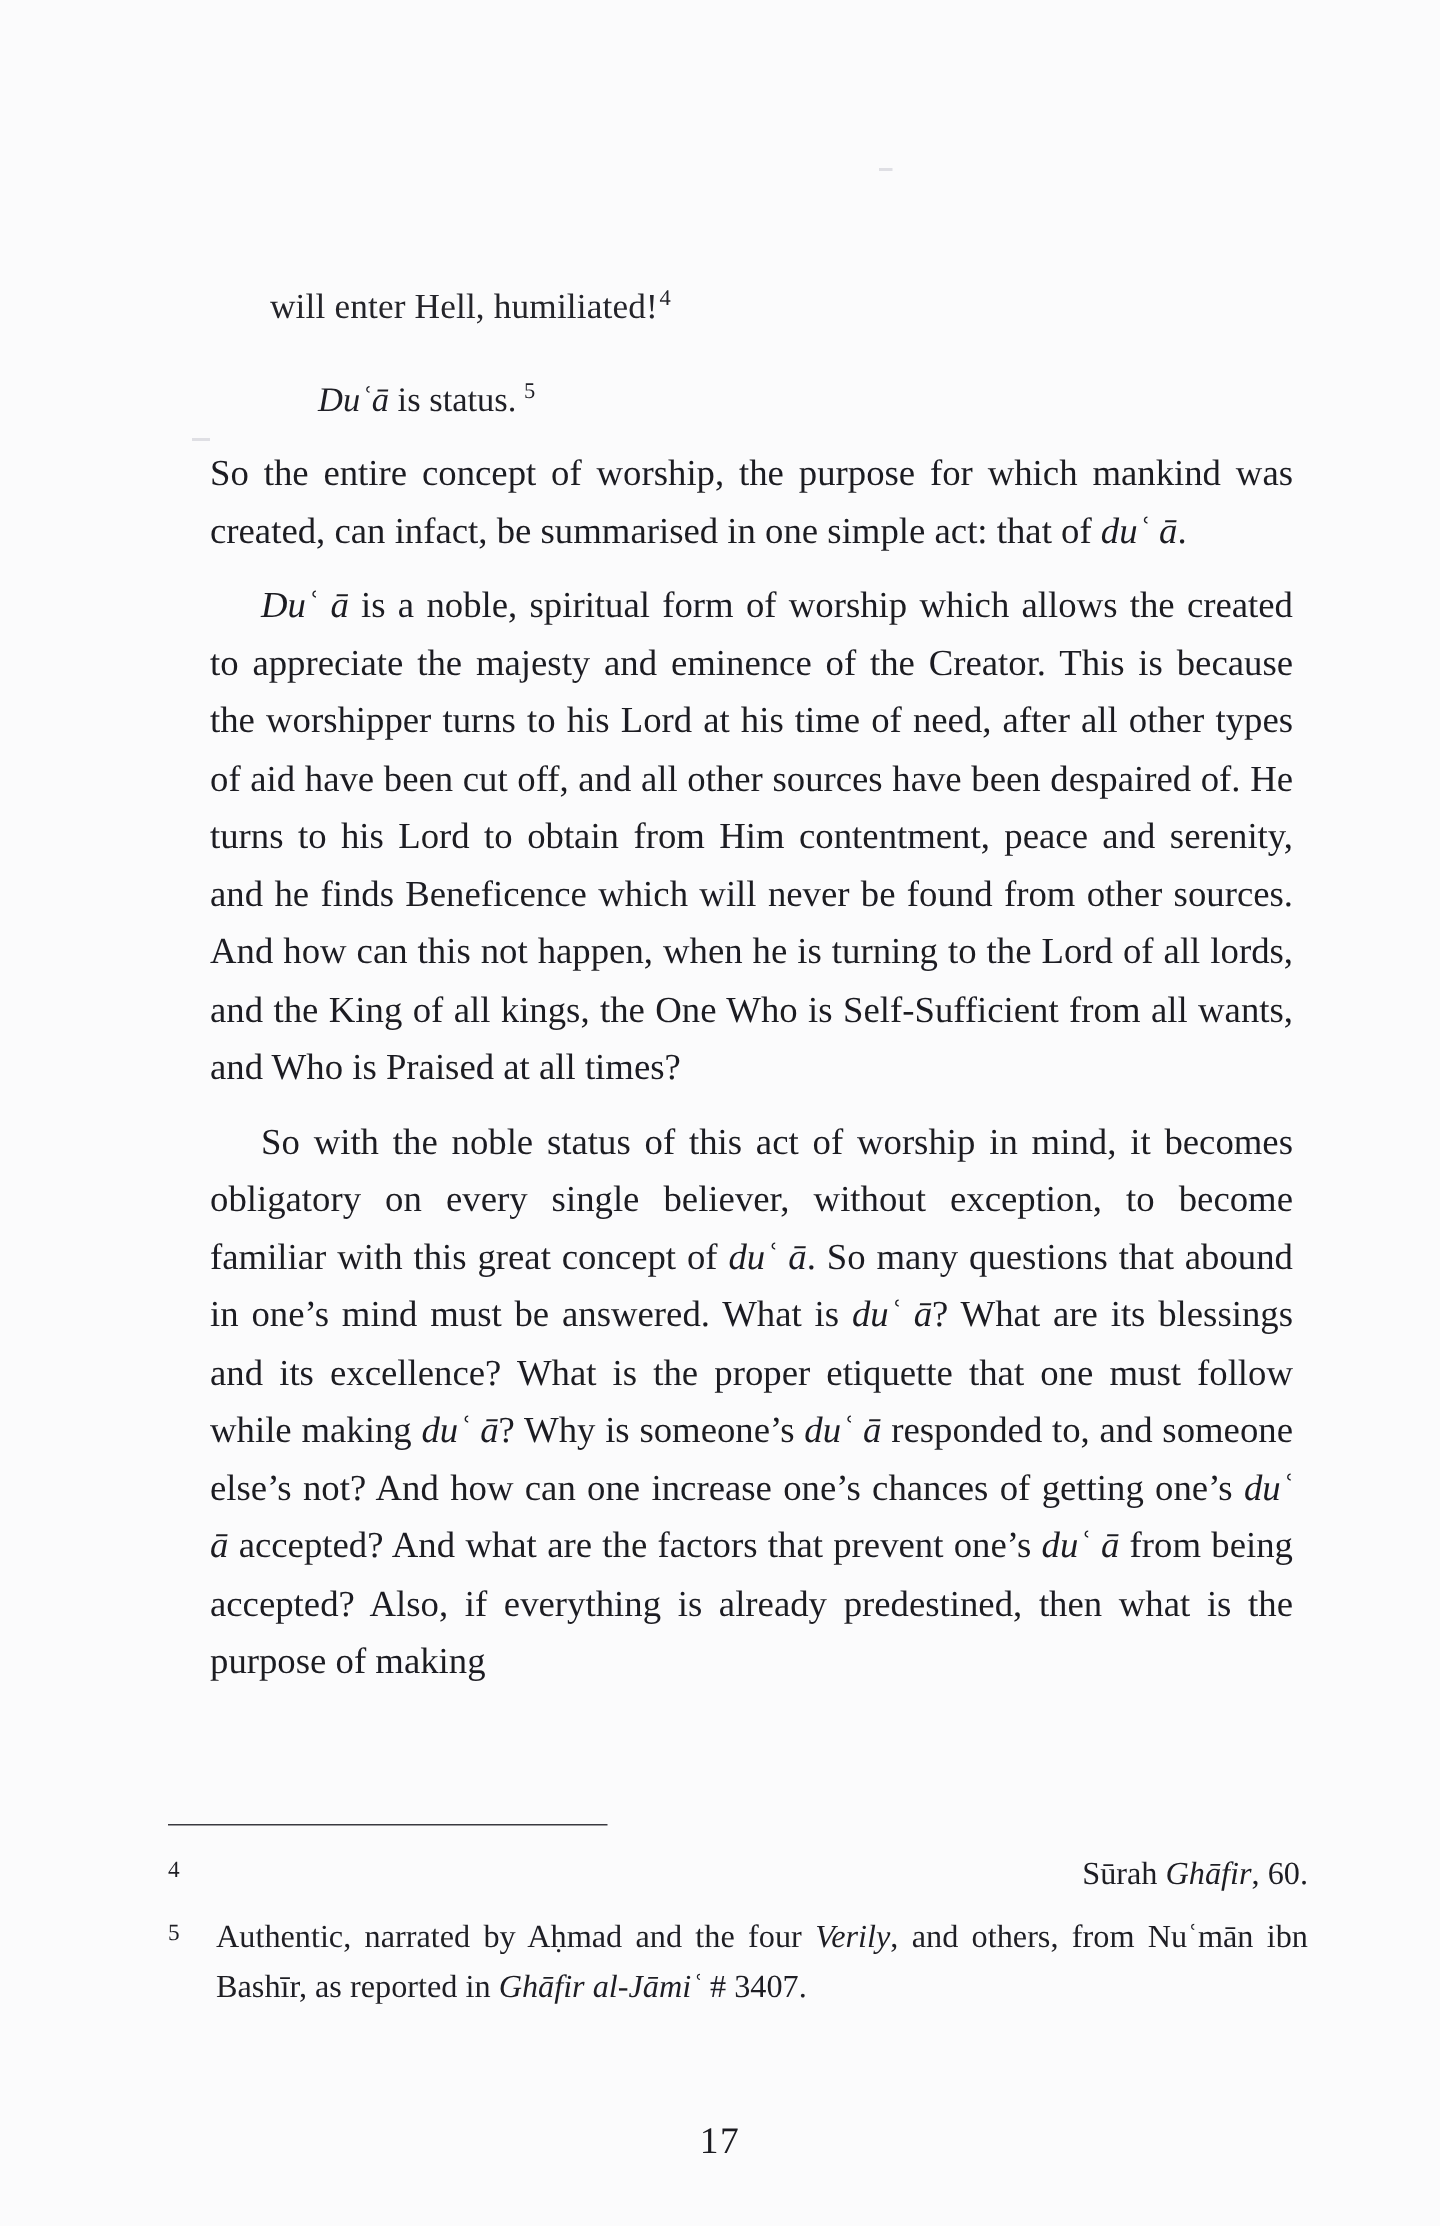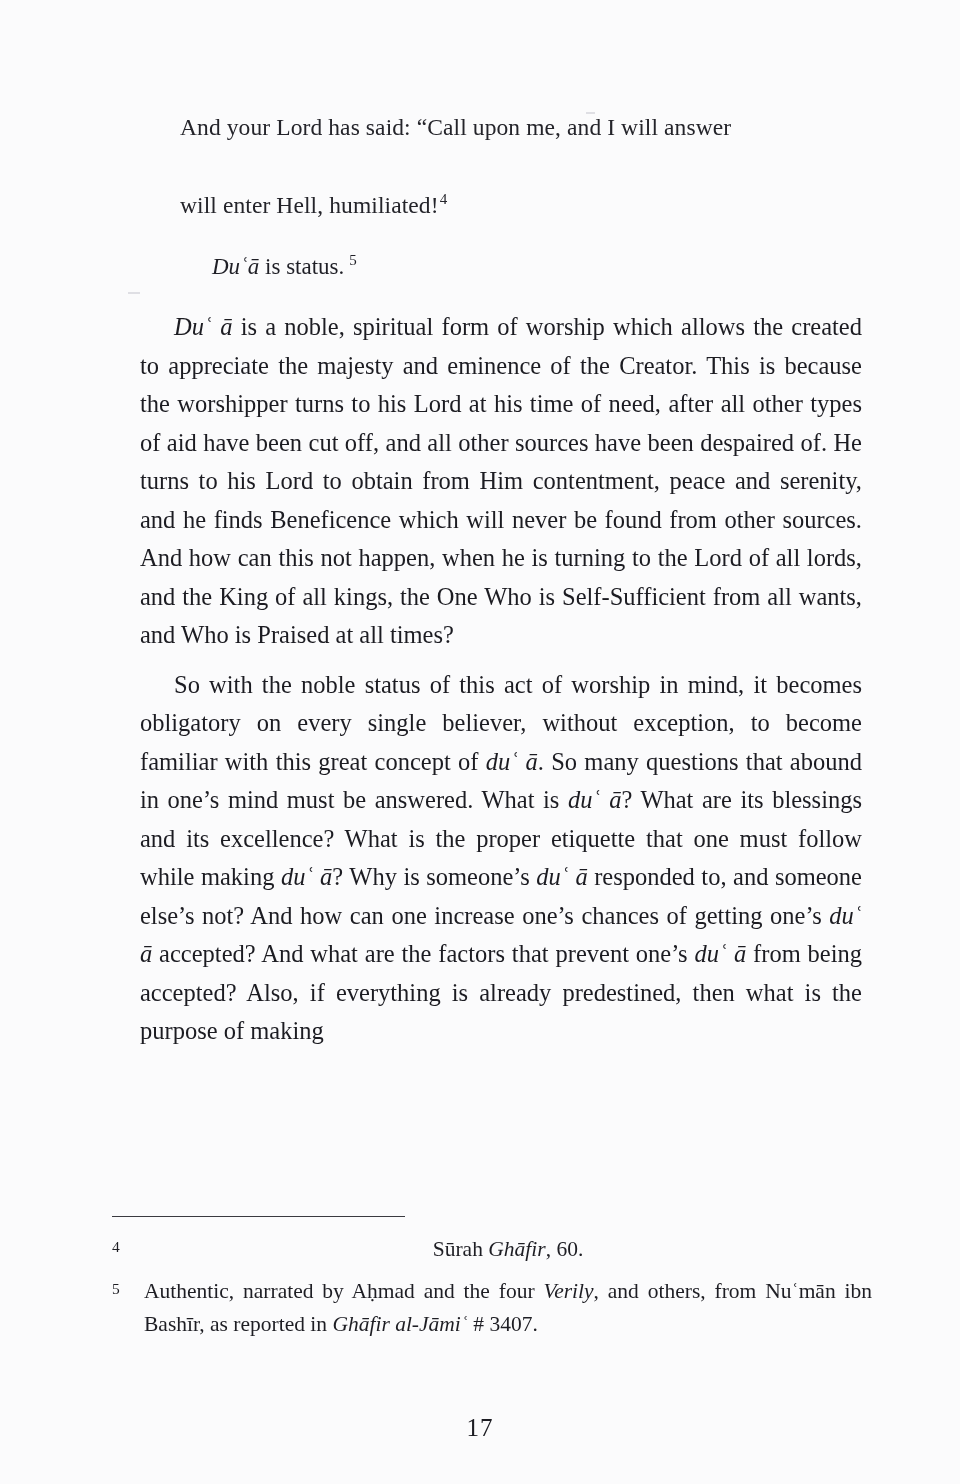--- a/index.html
+++ b/index.html
@@ -124,21 +124,21 @@
     font-size: 15.5px;
     line-height: 26px;
     padding-top: 1px;
   }
   .fn-text {
     flex: 1 1 auto;
     text-align: justify;
     text-justify: inter-word;
   }
   .fn-text.nojust {
-    text-align: center;
+    text-align: right;
   }
 
   
   .folio {
     position: absolute;
     left: 0;
     top: 1372px;
     width: 960px;
     text-align: center;
     font-size: 25px;
@@ -158,35 +158,35 @@
 <body>
 
 <div class="page">
 
   <div class="speck" style="left:128px;top:292px;width:12px;height:2px;"></div>
   <div class="speck" style="left:586px;top:112px;width:9px;height:2px;"></div>
 
   <div class="content">
 
     <div class="blockquote">
-      <span>And your Lord has said: “Call upon me, and I will answer</span>
       <br>
       <br>
       <span>will enter Hell, humiliated!</span><sup class="fn">4</sup>
     </div>
 
     <div class="gap"></div>
 
 
     <div class="gap-sm"></div>
 
     <p class="hadith-line"><em>Du</em><em>ʿ</em><em>ā</em><span> is status.</span><sup class="fn-sp">5</sup></p>
 
     <div class="gap"></div>
 
+    <p class="para"><span>So the entire concept of worship, the purpose for which mankind was created, can infact, be summarised in one simple act: that of </span><em>duʿ ā</em><span>.</span></p>
 
     <div class="gap"></div>
 
     <p class="para indent"><em>Duʿ ā</em><span> is a noble, spiritual form of worship which allows the created to appreciate the majesty and eminence of the Creator. This is because the worshipper turns to his Lord at his time of need, after all other types of aid have been cut off, and all other sources have been despaired of. He turns to his Lord to obtain from Him contentment, peace and serenity, and he finds Beneficence which will never be found from other sources. And how can this not happen, when he is turning to the Lord of all lords, and the King of all kings, the One Who is Self-Sufficient from all wants, and Who is Praised at all times?</span></p>
 
     <div class="gap"></div>
 
     <p class="para indent"><span>So with the noble status of this act of worship in mind, it becomes obligatory on every single believer, without exception, to become familiar with this great concept of </span><em>duʿ ā</em><span>. So many questions that abound in one’s mind must be answered. What is </span><em>duʿ ā</em><span>? What are its blessings and its excellence? What is the proper etiquette that one must follow while making </span><em>duʿ ā</em><span>? Why is someone’s </span><em>duʿ ā</em><span> responded to, and someone else’s not? And how can one increase one’s chances of getting  one’s </span><em>duʿ ā</em><span> accepted? And what are the factors that prevent one’s </span><em>duʿ ā</em><span> from being accepted? Also, if everything is already predestined, then what is the purpose of making</span></p>
 
   </div>

